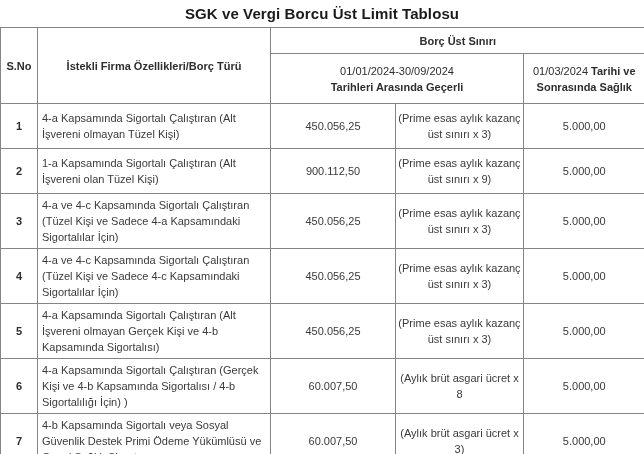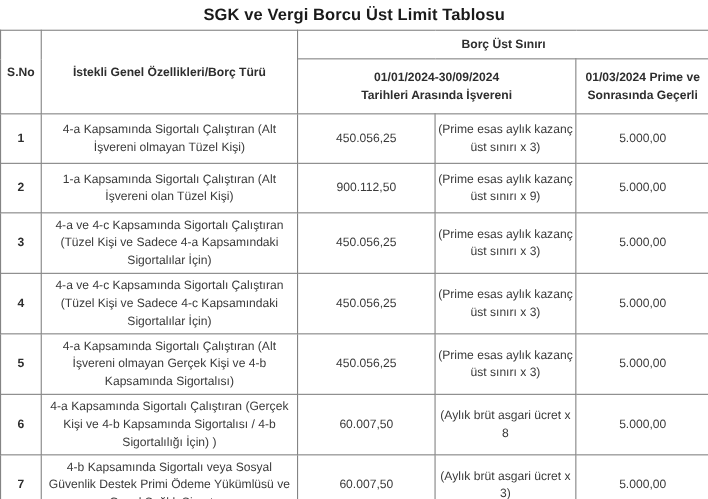--- a/index.html
+++ b/index.html
@@ -46,24 +46,24 @@
   .limit-table thead th {
     font-weight: bold;
     text-align: center;
     color: #2e2e2e;
   }
   tr.group-row { height: 26px; }
   tr.sub-row { height: 50px; }
   tr.body-row { height: 45px; }
 
   th.sub-th { font-weight: normal; color: #3a3a3a; }
-  th.sub-th .bold { font-weight: bold; color: #2e2e2e; }
+  th.sub-th .bold { font-weight: normal; color: #2e2e2e; }
 
   td.no-cell { text-align: center; font-weight: bold; color: #2e2e2e; }
-  td.desc-cell { text-align: center; padding-left: 4px; padding-right: 4px; }
+  td.desc-cell { text-align: left; padding-left: 4px; padding-right: 4px; }
   td.desc-cell .bold { font-weight: bold; color: #2e2e2e; }
   td.val-cell, td.note-cell { text-align: center; }
 </style>
 </head>
 <body>
 
 <div class="page">
 
   <div class="title">SGK ve Vergi Borcu Üst Limit Tablosu</div>
 
@@ -71,30 +71,30 @@
     <colgroup>
       <col style="width:37px">
       <col style="width:233px">
       <col style="width:125px">
       <col style="width:128px">
       <col style="width:121px">
     </colgroup>
     <thead>
       <tr class="group-row">
         <th rowspan="2">S.No</th>
-        <th rowspan="2">İstekli Genel Özellikleri/Borç Türü</th>
+        <th rowspan="2">İstekli Firma Özellikleri/Borç Türü</th>
         <th colspan="3" class="last-col">Borç Üst Sınırı</th>
       </tr>
       <tr class="sub-row">
         <th colspan="2" class="sub-th">
           <span class="bold">01/01/2024-30/09/2024</span><br>
-          <span>Tarihleri Arasında İşvereni</span>
+          <span>Tarihleri Arasında Geçerli</span>
         </th>
         <th class="sub-th last-col">
-          <span class="bold">01/03/2024</span><span> Prime ve Sonrasında Geçerli</span>
+          <span class="bold">01/03/2024</span><span> Tarihi ve Sonrasında Sağlık</span>
         </th>
       </tr>
     </thead>
     <tbody>
       <tr class="body-row">
         <td class="no-cell">1</td>
         <td class="desc-cell"><span>4-a Kapsamında Sigortalı Çalıştıran (Alt İşvereni olmayan Tüzel Kişi)</span><span class="bold"></span></td>
         <td class="val-cell">450.056,25</td>
         <td class="note-cell">(Prime esas aylık kazanç üst sınırı x 3)</td>
         <td class="val-cell last-col">5.000,00</td>

